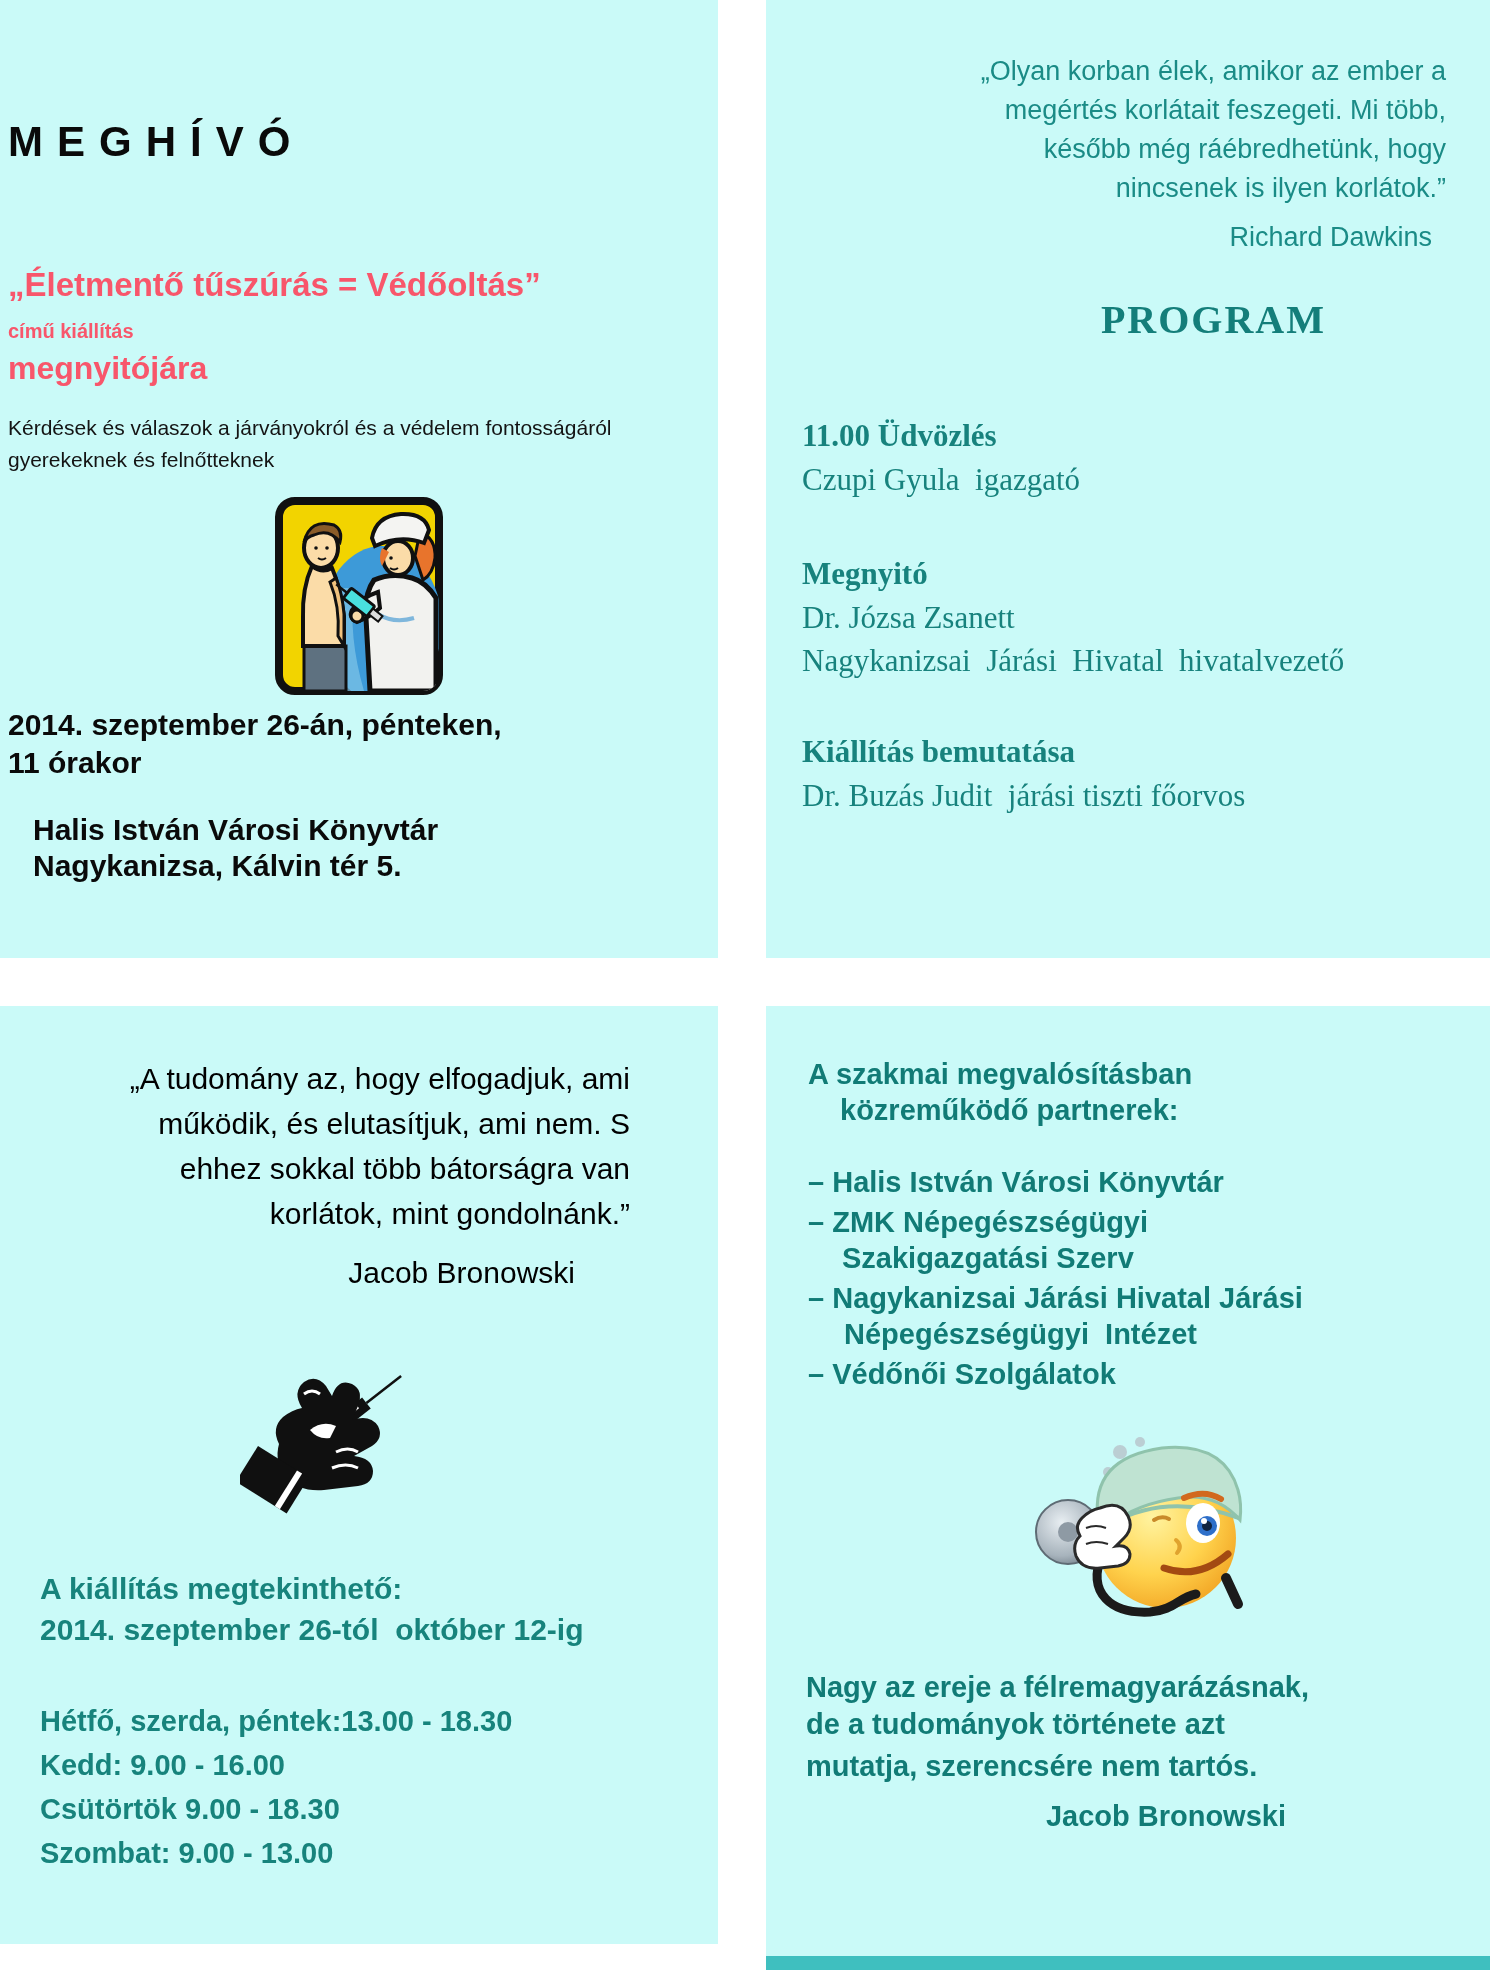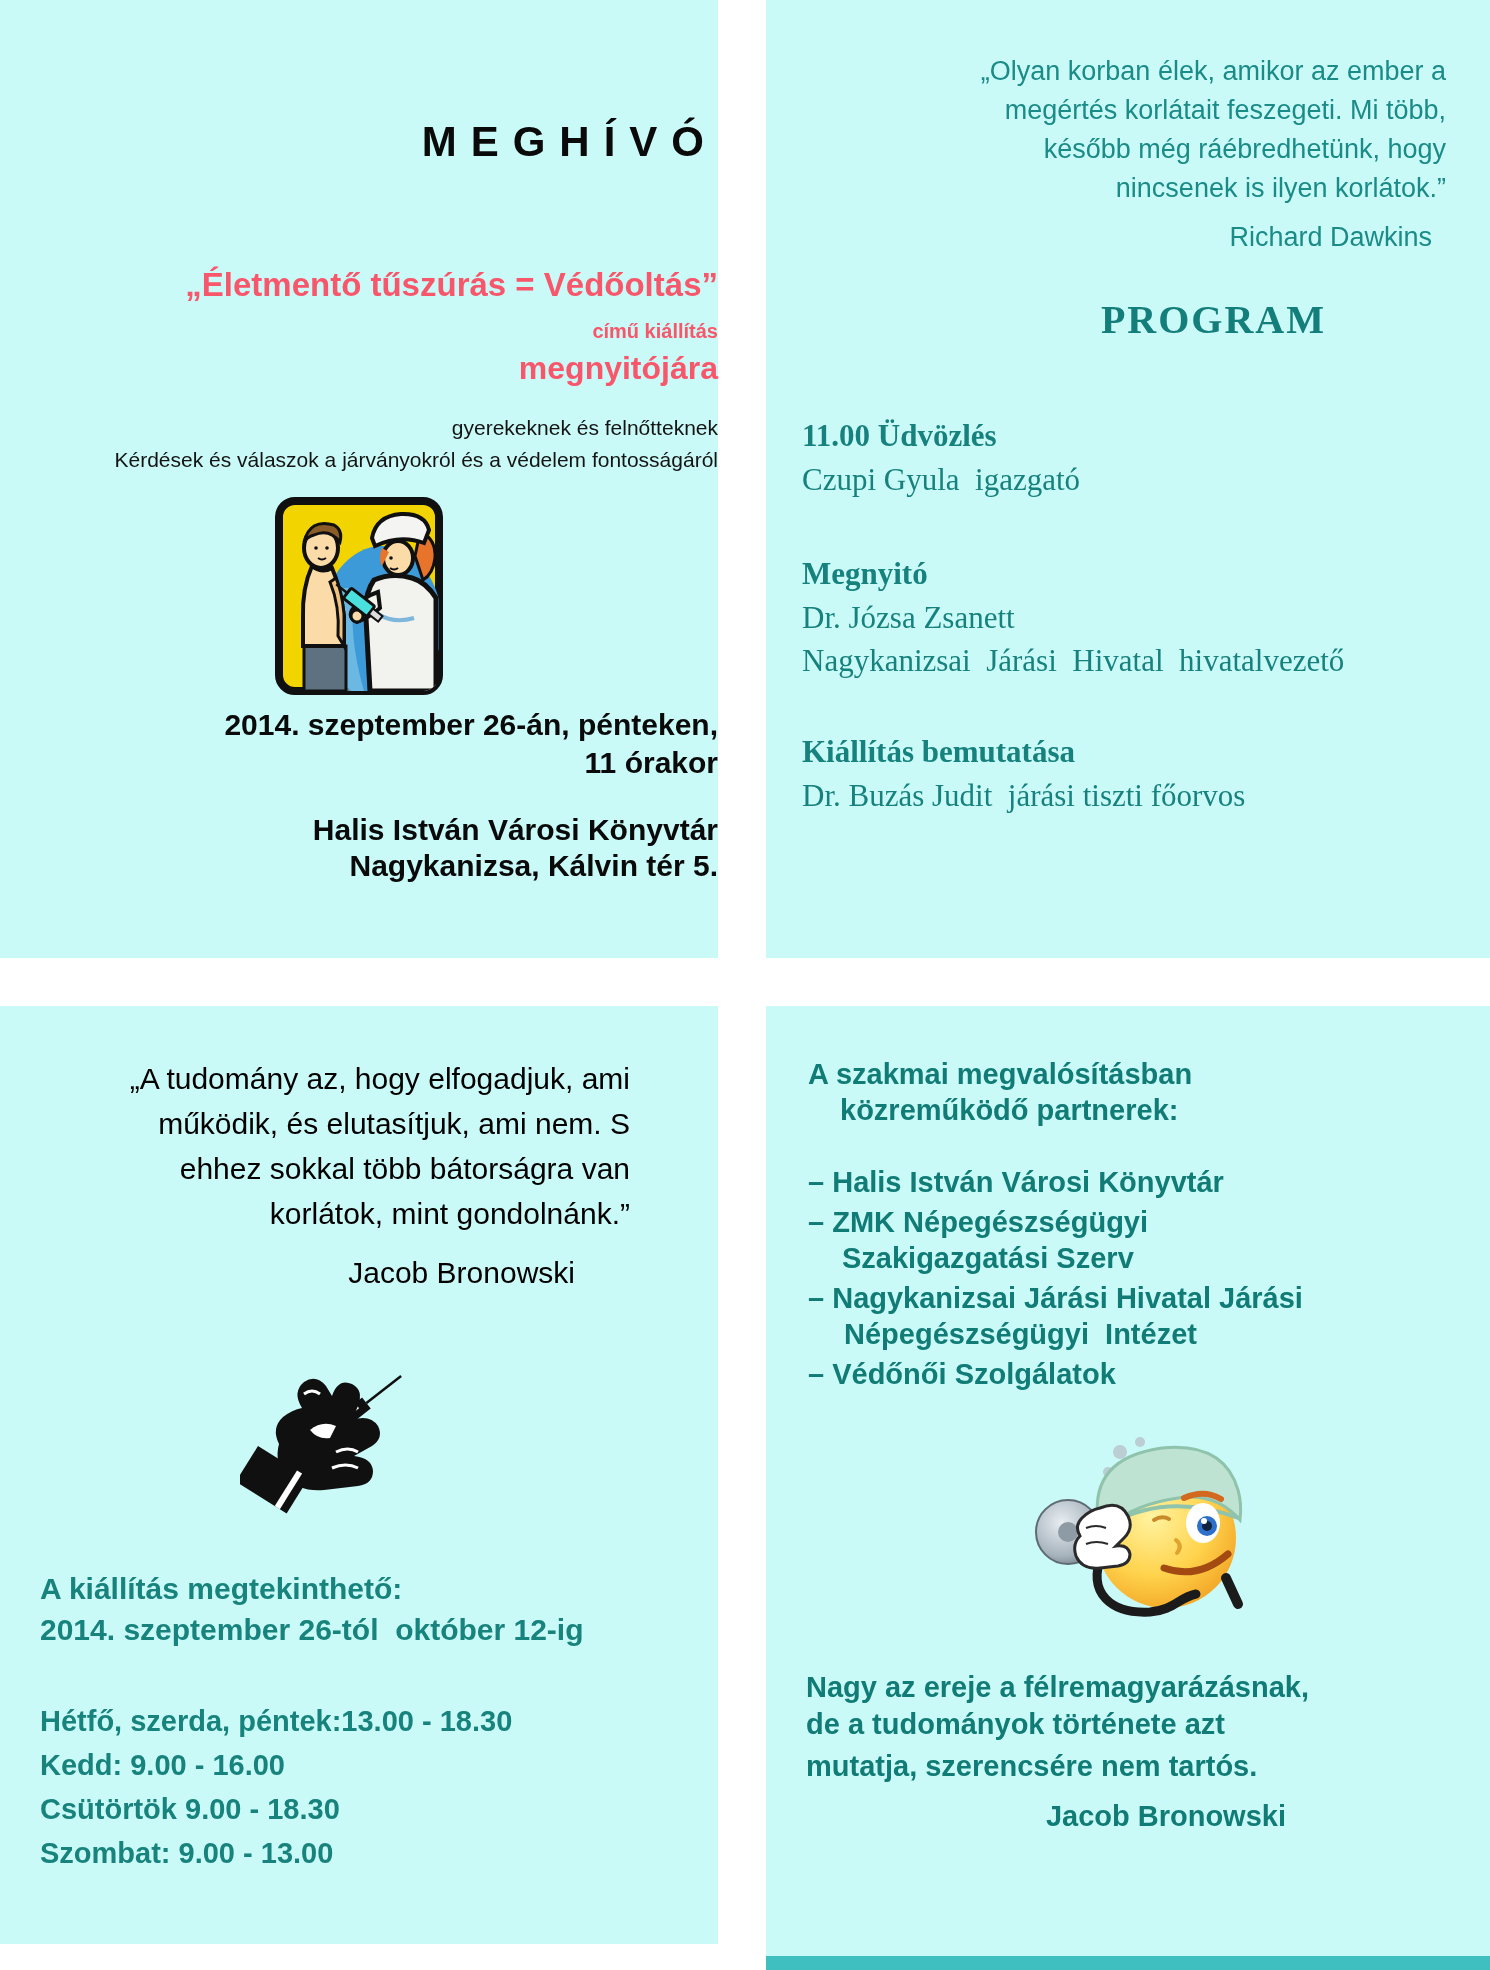--- a/index.html
+++ b/index.html
@@ -10,21 +10,21 @@
   [data-bind]{white-space:pre-wrap;}
   .pre{white-space:pre !important;}
   .panel{position:absolute;background:#CAFAF8;}
   #panel-tl{left:0;top:0;width:718px;height:958px;}
   #panel-tr{left:766px;top:0;width:724px;height:958px;}
   #panel-bl{left:0;top:1006px;width:718px;height:938px;}
   #panel-br{left:766px;top:1006px;width:724px;height:950px;}
   #bottom-bar{position:absolute;left:766px;top:1956px;width:724px;height:14px;background:#3FBFBF;}
 
   .abs{position:absolute;}
-  .center{left:16px;right:0;text-align:right;}
+  .center{left:8px;right:0;text-align:left;}
 
   
   .tl-title{top:118px;font-size:42px;font-weight:bold;letter-spacing:14px;color:#0a0a0a;}
   .tl-red1{top:266px;font-size:33px;font-weight:bold;color:#F8566B;}
   .tl-red2{top:320px;font-size:20px;font-weight:bold;color:#F8566B;}
   .tl-red3{top:350px;font-size:32px;font-weight:bold;color:#F8566B;}
   .tl-desc{top:412px;font-size:21px;line-height:32px;color:#141414;}
   .tl-illu{left:274px;top:496px;width:170px;height:200px;}
   .tl-date{top:706px;font-size:30px;font-weight:bold;line-height:38px;color:#0a0a0a;}
   .tl-venue{top:812px;font-size:30px;font-weight:bold;line-height:36px;color:#0a0a0a;padding-left:25px;}
@@ -75,22 +75,22 @@
 <body>
 
 <div id="canvas">
 
   <div id="panel-tl" class="panel">
     <div class="abs center tl-title" data-bind="invitation.title">MEGHÍVÓ</div>
     <div class="abs center tl-red1 pre" data-bind="invitation.exhibition_title">„Életmentő tűszúrás = Védőoltás”</div>
     <div class="abs center tl-red2" data-bind="invitation.exhibition_title_sub">című kiállítás</div>
     <div class="abs center tl-red3" data-bind="invitation.opening_word">megnyitójára</div>
     <div class="abs center tl-desc">
+      <div data-bind="invitation.description_line1">Kérdések és válaszok a járványokról és a védelem fontosságáról</div>
       <div data-bind="invitation.description_line2">gyerekeknek és felnőtteknek</div>
-      <div data-bind="invitation.description_line1">Kérdések és válaszok a járványokról és a védelem fontosságáról</div>
     </div>
 
     <div class="abs tl-illu">
       <svg width="170" height="200" viewBox="0 0 170 200">
         <defs>
             <clipPath id="cardclip">
               <rect x="5" y="5" width="160" height="190" rx="16"></rect>
             </clipPath>
           </defs>
         <rect x="5" y="5" width="160" height="190" rx="16" fill="#F2D400" stroke="#101010" stroke-width="8"></rect>

